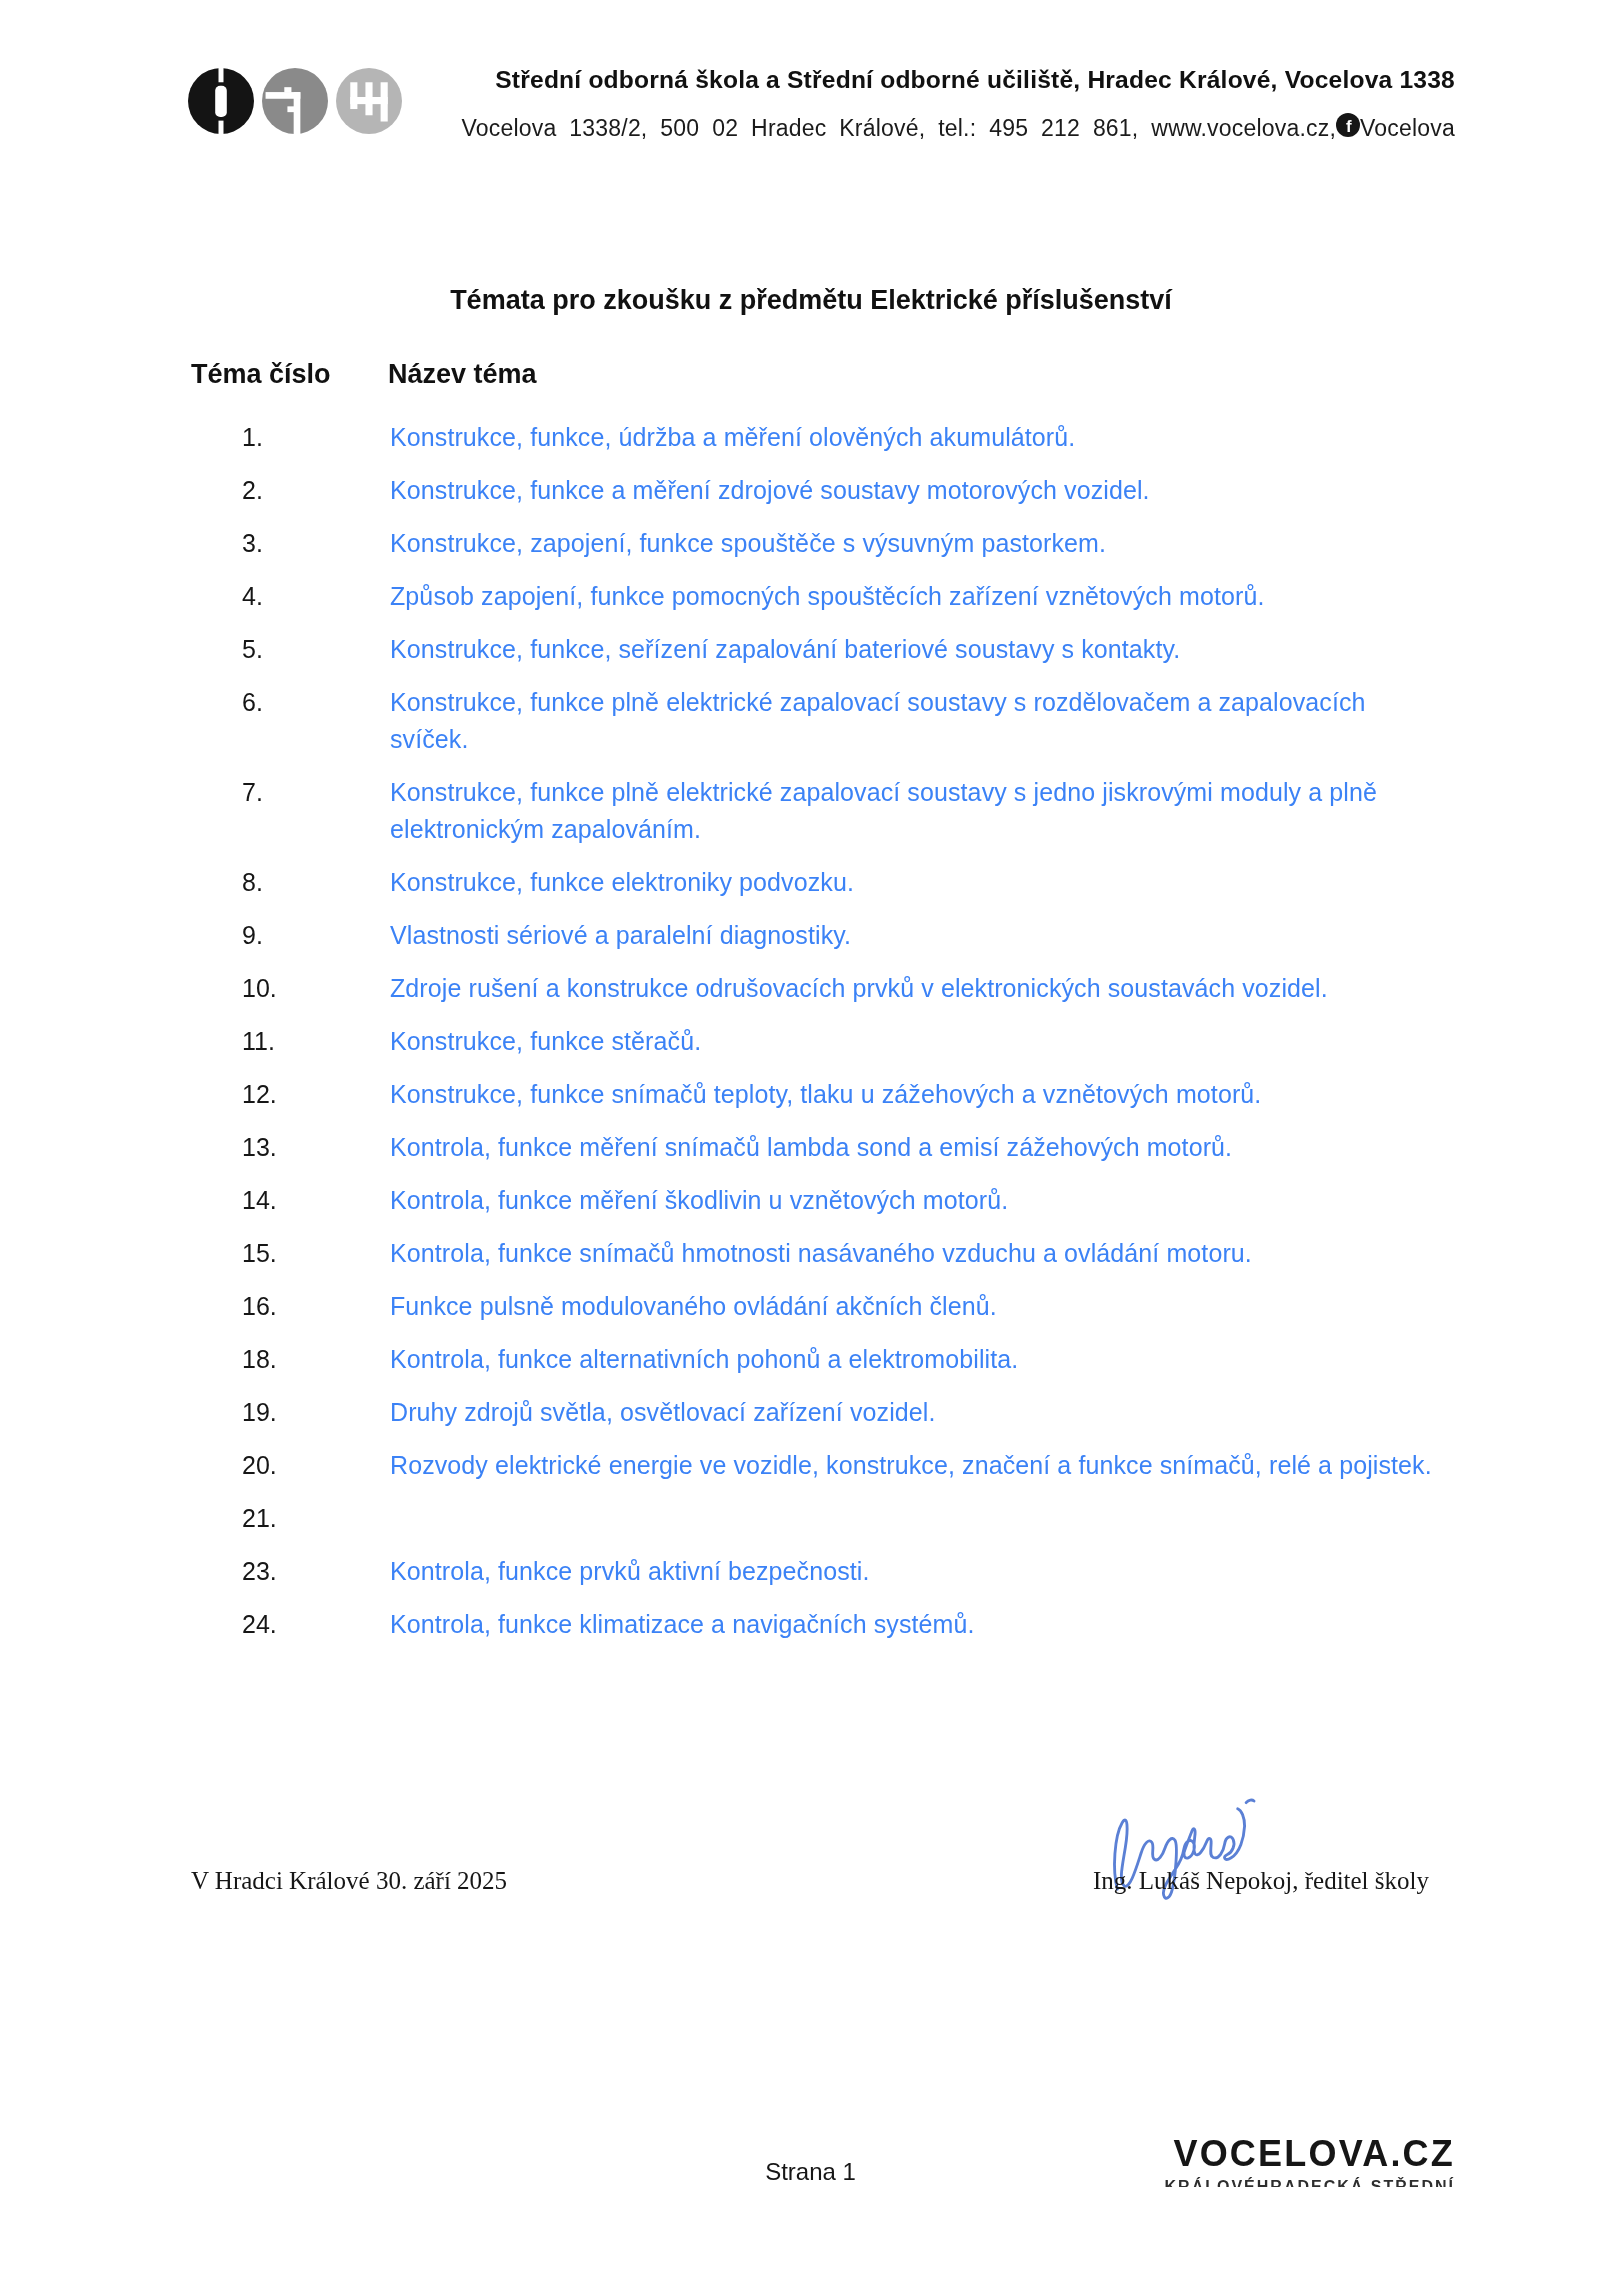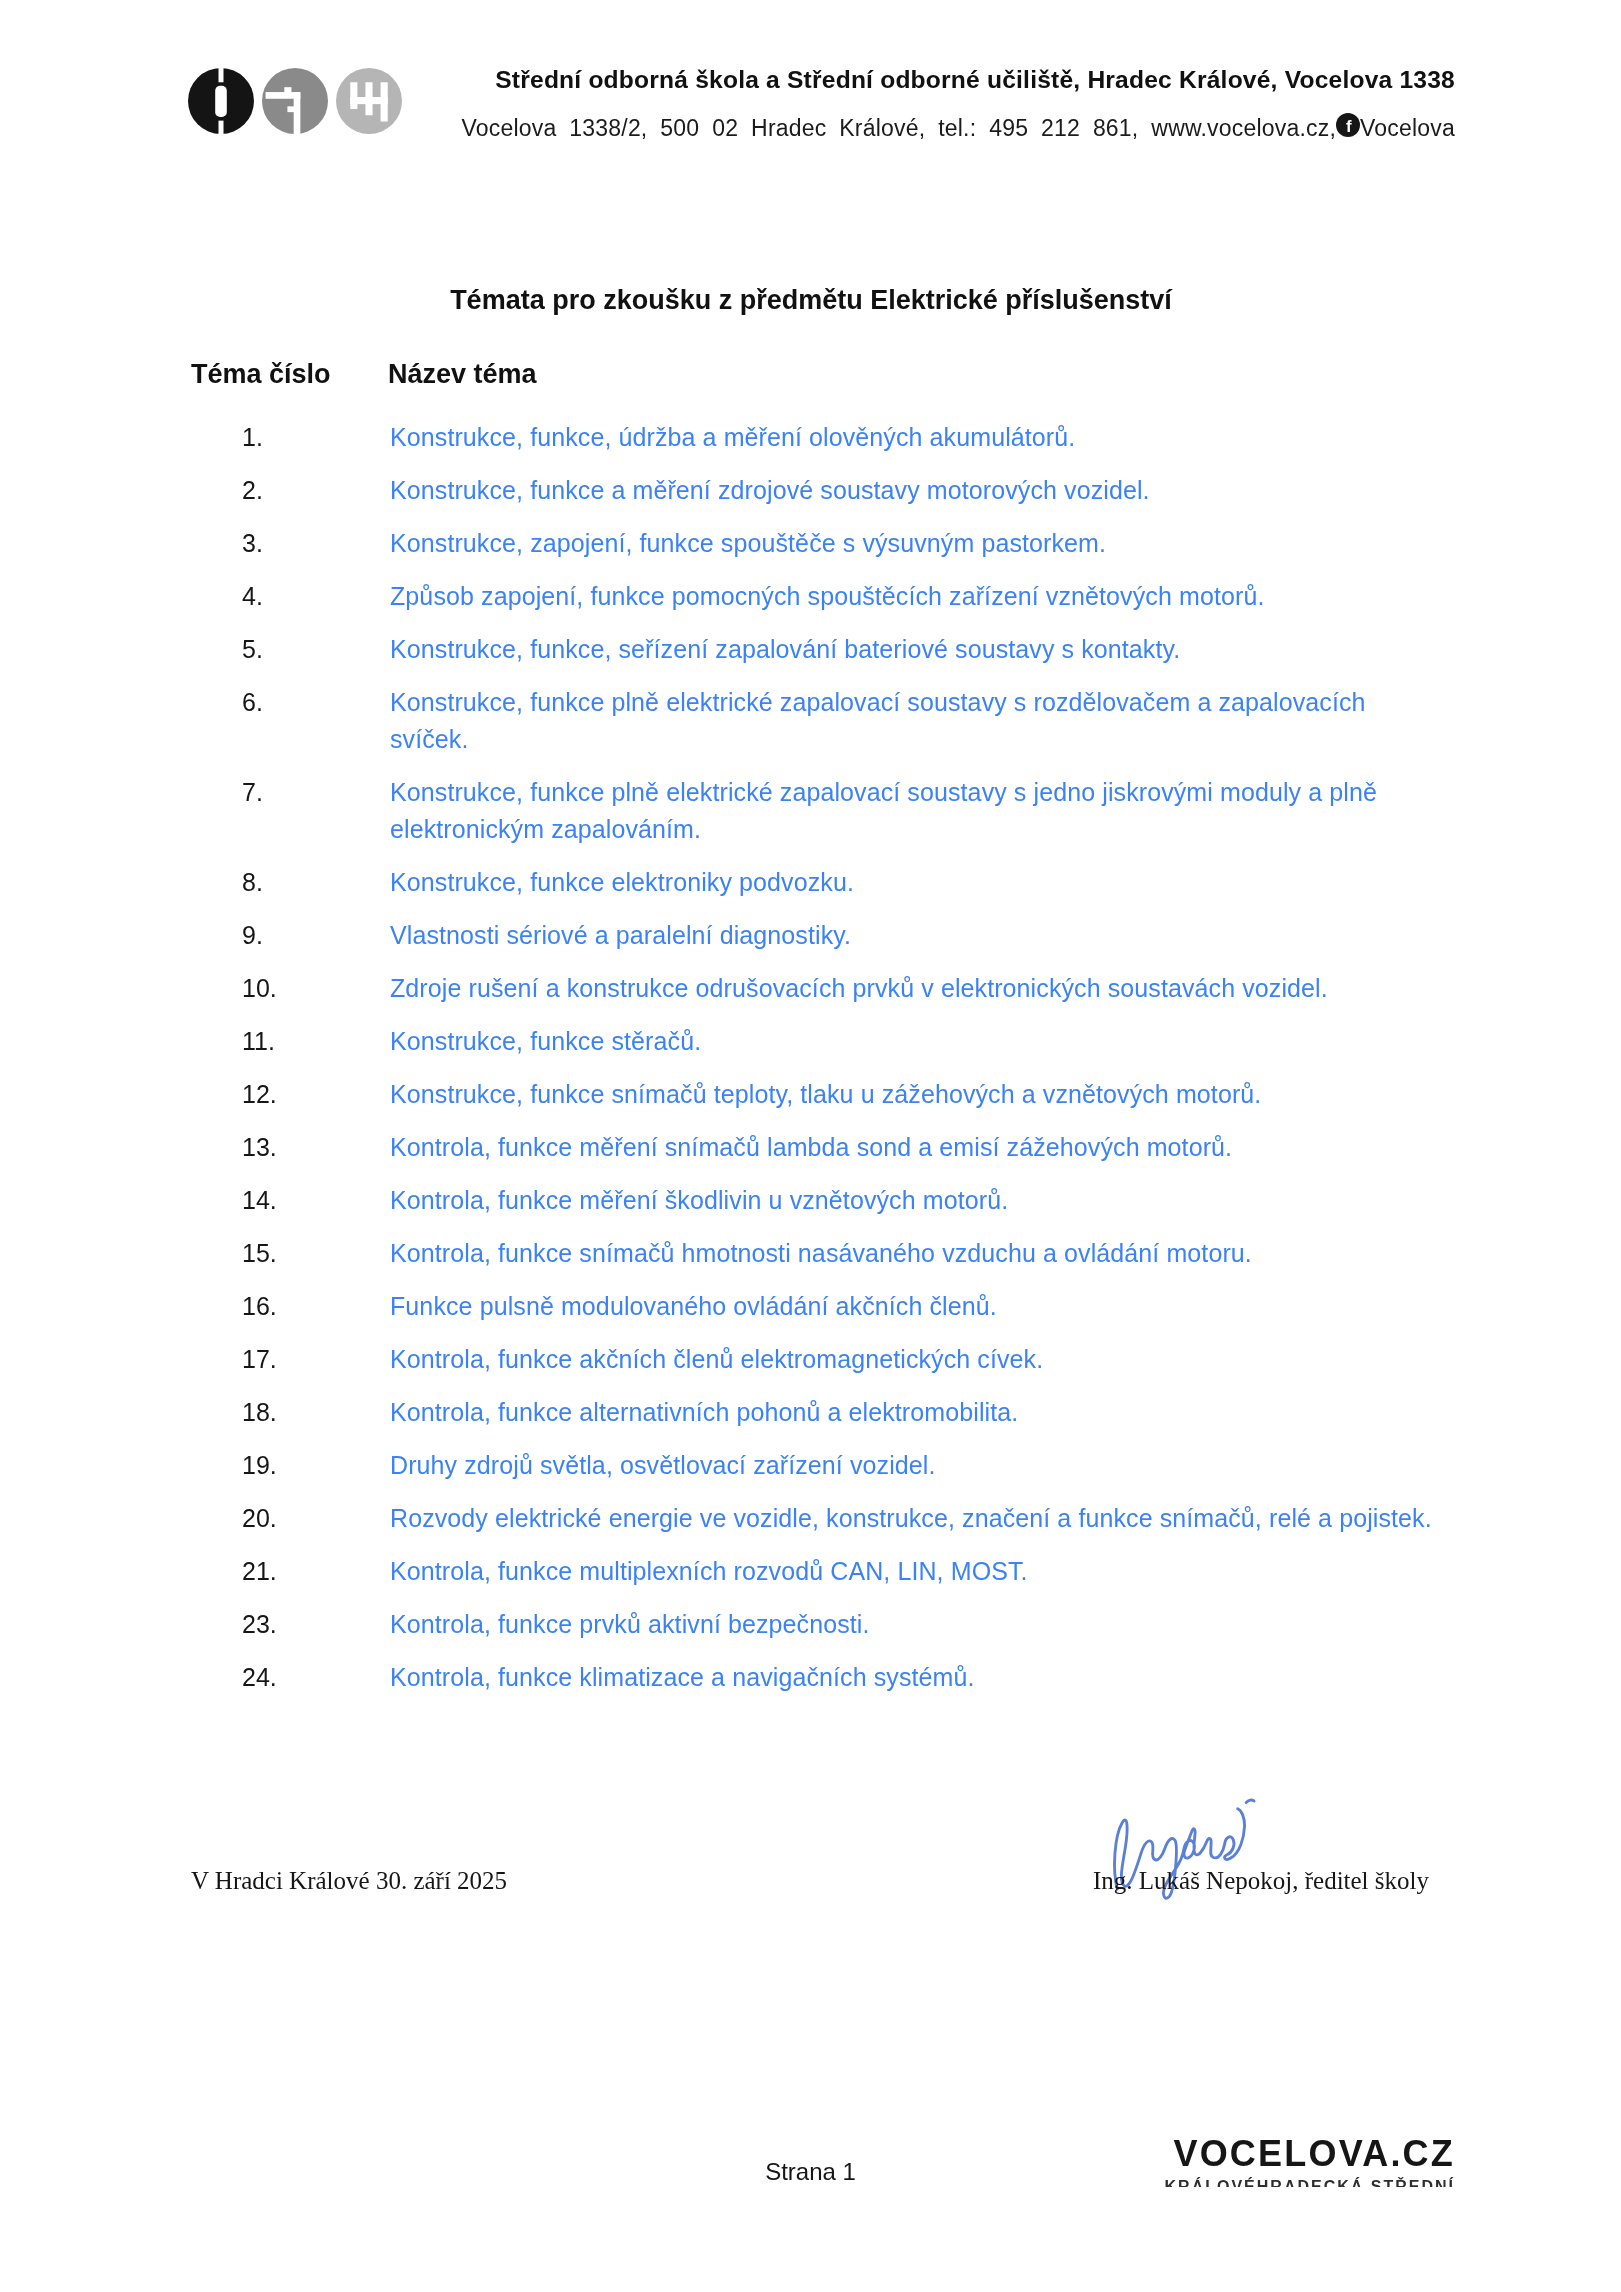--- a/index.html
+++ b/index.html
@@ -203,43 +203,38 @@
     <div class="topic-row">
       <div class="topic-num">15.</div>
       <div class="topic-text">Kontrola, funkce snímačů hmotnosti nasávaného vzduchu a ovládání motoru.</div>
     </div>
 
     <div class="topic-row">
       <div class="topic-num">16.</div>
       <div class="topic-text">Funkce pulsně modulovaného ovládání akčních členů.</div>
     </div>
 
-    <div class="topic-row">
-      <div class="topic-num">17.</div>
-      <div class="topic-text">Kontrola, funkce akčních členů elektromagnetických cívek.</div>
-    </div>
 
     <div class="topic-row">
       <div class="topic-num">18.</div>
       <div class="topic-text">Kontrola, funkce alternativních pohonů a elektromobilita.</div>
     </div>
 
     <div class="topic-row">
       <div class="topic-num">19.</div>
       <div class="topic-text">Druhy zdrojů světla, osvětlovací zařízení vozidel.</div>
     </div>
 
     <div class="topic-row">
       <div class="topic-num">20.</div>
       <div class="topic-text">Rozvody elektrické energie ve vozidle, konstrukce, značení a funkce snímačů, relé a pojistek.</div>
     </div>
 
     <div class="topic-row">
       <div class="topic-num">21.</div>
-      <div class="topic-text">Kontrola, funkce multiplexních rozvodů CAN, LIN, MOST.</div>
     </div>
 
 
     <div class="topic-row">
       <div class="topic-num">23.</div>
       <div class="topic-text">Kontrola, funkce prvků aktivní bezpečnosti.</div>
     </div>
 
     <div class="topic-row">
       <div class="topic-num">24.</div>

